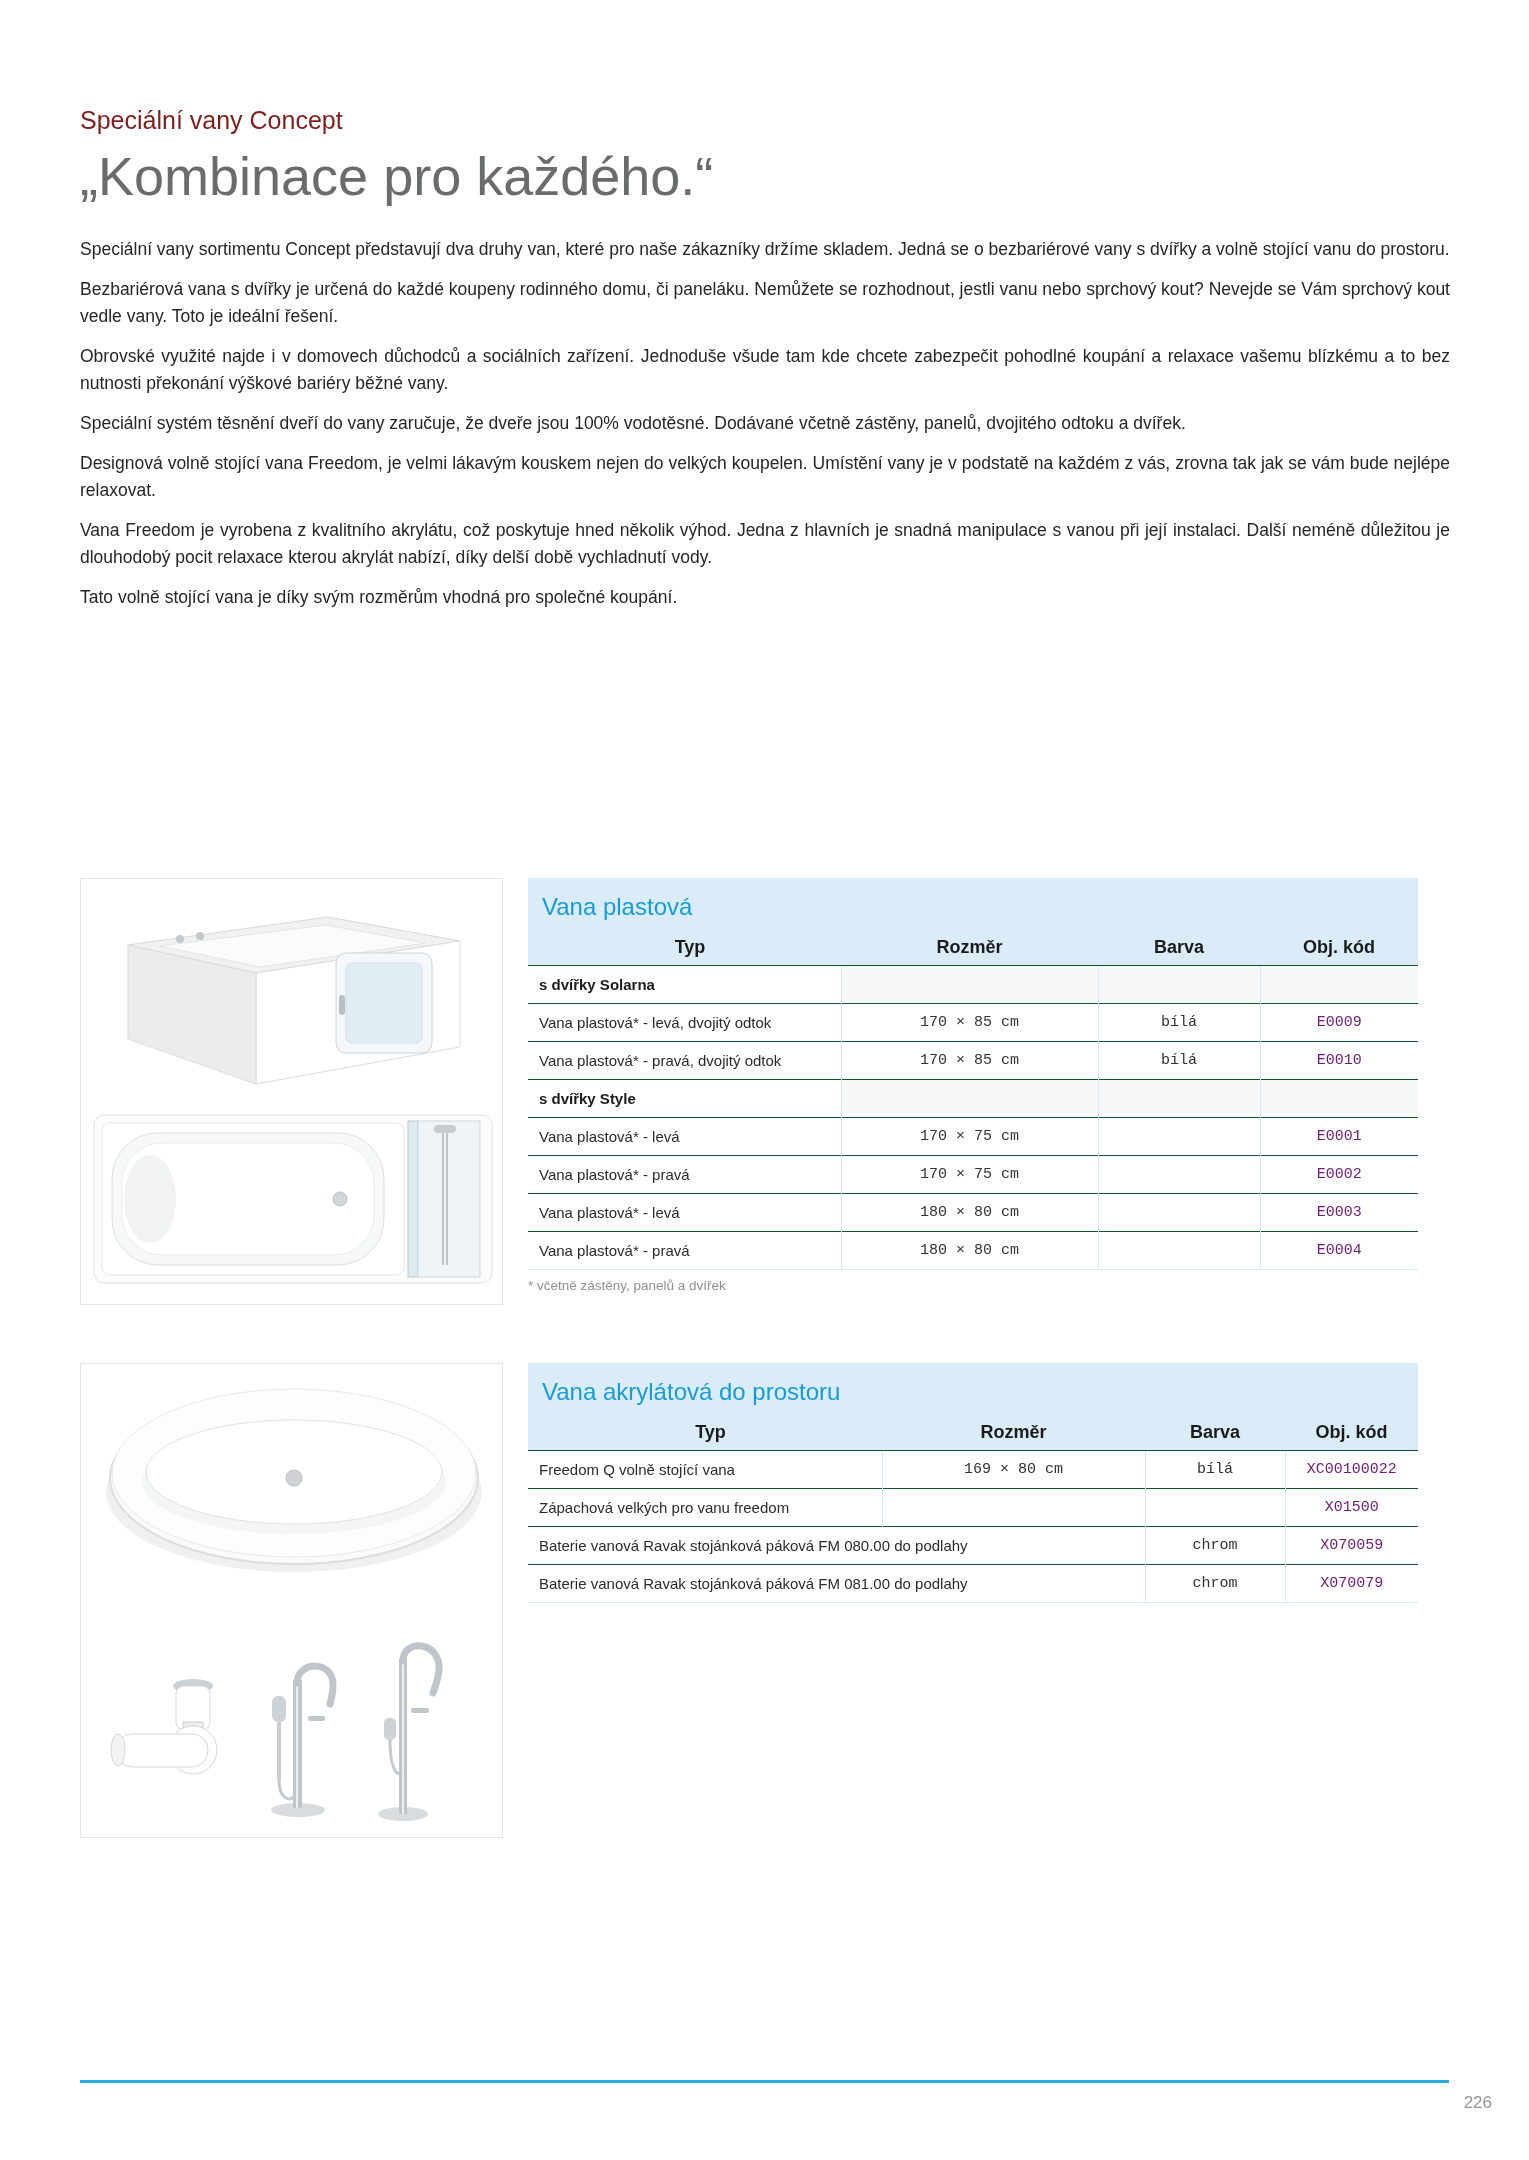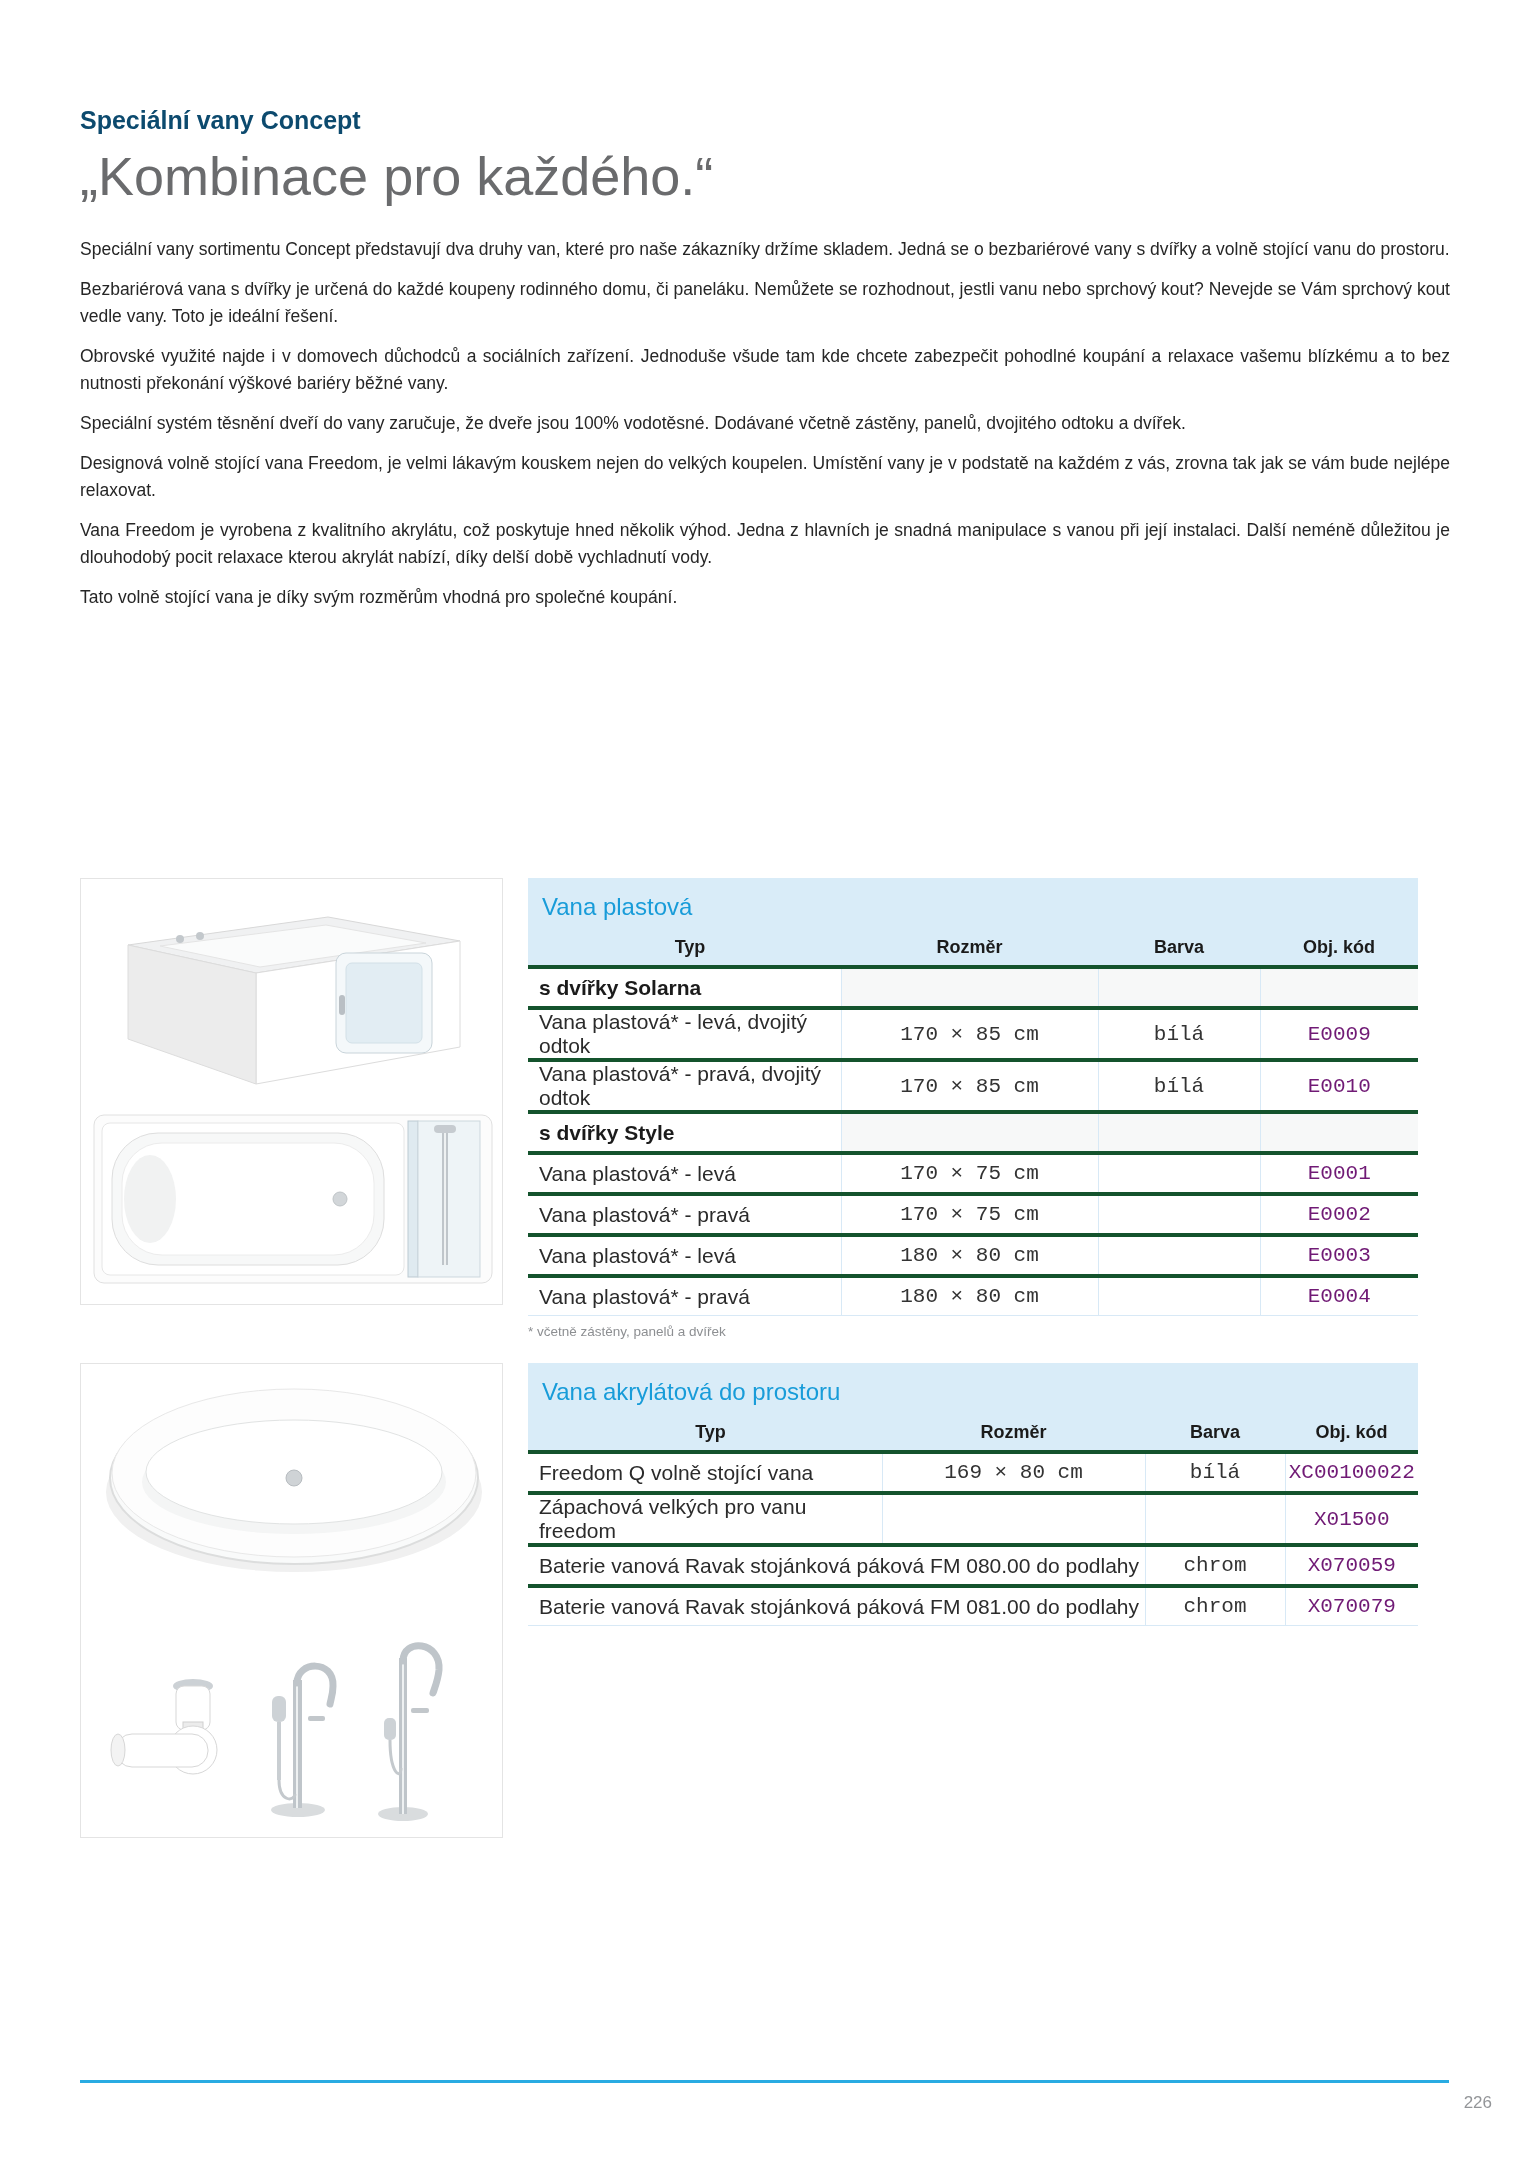--- a/index.html
+++ b/index.html
@@ -2,21 +2,21 @@
 <html><head>
 <meta charset="utf-8">
 <style>
   html,body{margin:0;padding:0;background:#fff;}
   .page{
     position:relative;width:1529px;height:2160px;background:#ffffff;
     font-family:"Liberation Sans","DejaVu Sans",sans-serif;color:#262626;overflow:hidden;
   }
   
   .intro{position:absolute;left:80px;top:106px;width:1370px;}
-  .eyebrow{font-size:25px;font-weight:700;color:#0c4a6e;margin:0 0 12px 0;}
+  .eyebrow{font-size:25px;font-weight:400;color:#7f1d1d;margin:0 0 12px 0;}
   .big-title{font-size:54px;font-weight:400;color:#6a6b6d;margin:0 0 30px 0;line-height:1.1;}
   .intro p{font-size:17.5px;line-height:27px;text-align:justify;margin:0 0 13px 0;color:#262626;}
   
   .figure-box{position:absolute;left:80px;width:423px;border:1px solid #e4e4e4;background:#fff;box-sizing:border-box;}
   #box1{top:878px;height:427px;}
   #box2{top:1363px;height:475px;}
   .figure-box svg{display:block;}
   
   .prod{position:absolute;left:528px;width:890px;}
   #prod1{top:878px;}
@@ -25,22 +25,22 @@
     background:#d9ecf8;color:#189cd9;font-size:24px;font-weight:400;
     height:52px;box-sizing:border-box;padding:15px 0 0 14px;
   }
   table.prod-table{border-collapse:collapse;table-layout:fixed;width:890px;border-bottom:1px solid #d8e9f6;}
   table.prod-table thead th{
     background:#d9ecf8;font-size:18px;font-weight:700;color:#1b1b1b;
     height:35px;padding:0;text-align:center;
   }
   table.prod-table thead th.col-typ{text-align:center;padding-left:11px;}
   table.prod-table tbody td{
-    height:37px;padding:0;font-size:21px;color:#333;text-align:center;
-    border-top:4px solid #14532d;background:#fff;
+    height:37px;padding:0;font-size:15px;color:#333;text-align:center;
+    border-top:1px solid #14532d;background:#fff;
   }
   table.prod-table tbody td.col-typ{text-align:left;padding-left:11px;color:#2b2b2b;}
   table.prod-table tbody td.sep{border-left:1px solid #d8e9f6;font-family:Liberation Mono, monospace;}
   table.prod-table tbody tr.section td{font-weight:700;color:#1b1b1b;}
   table.prod-table tbody tr.section td.sep{background:#f7f8f8;}
   table.prod-table tbody td.code{color:#701a75;}
   .footnote{margin-top:8px;font-size:13.5px;color:#8d8f92;}
   
   .footer{position:absolute;left:80px;width:1369px;top:2080px;}
   .footer-items{font-size:13.5px;color:#6d6e70;margin-bottom:9px;}

